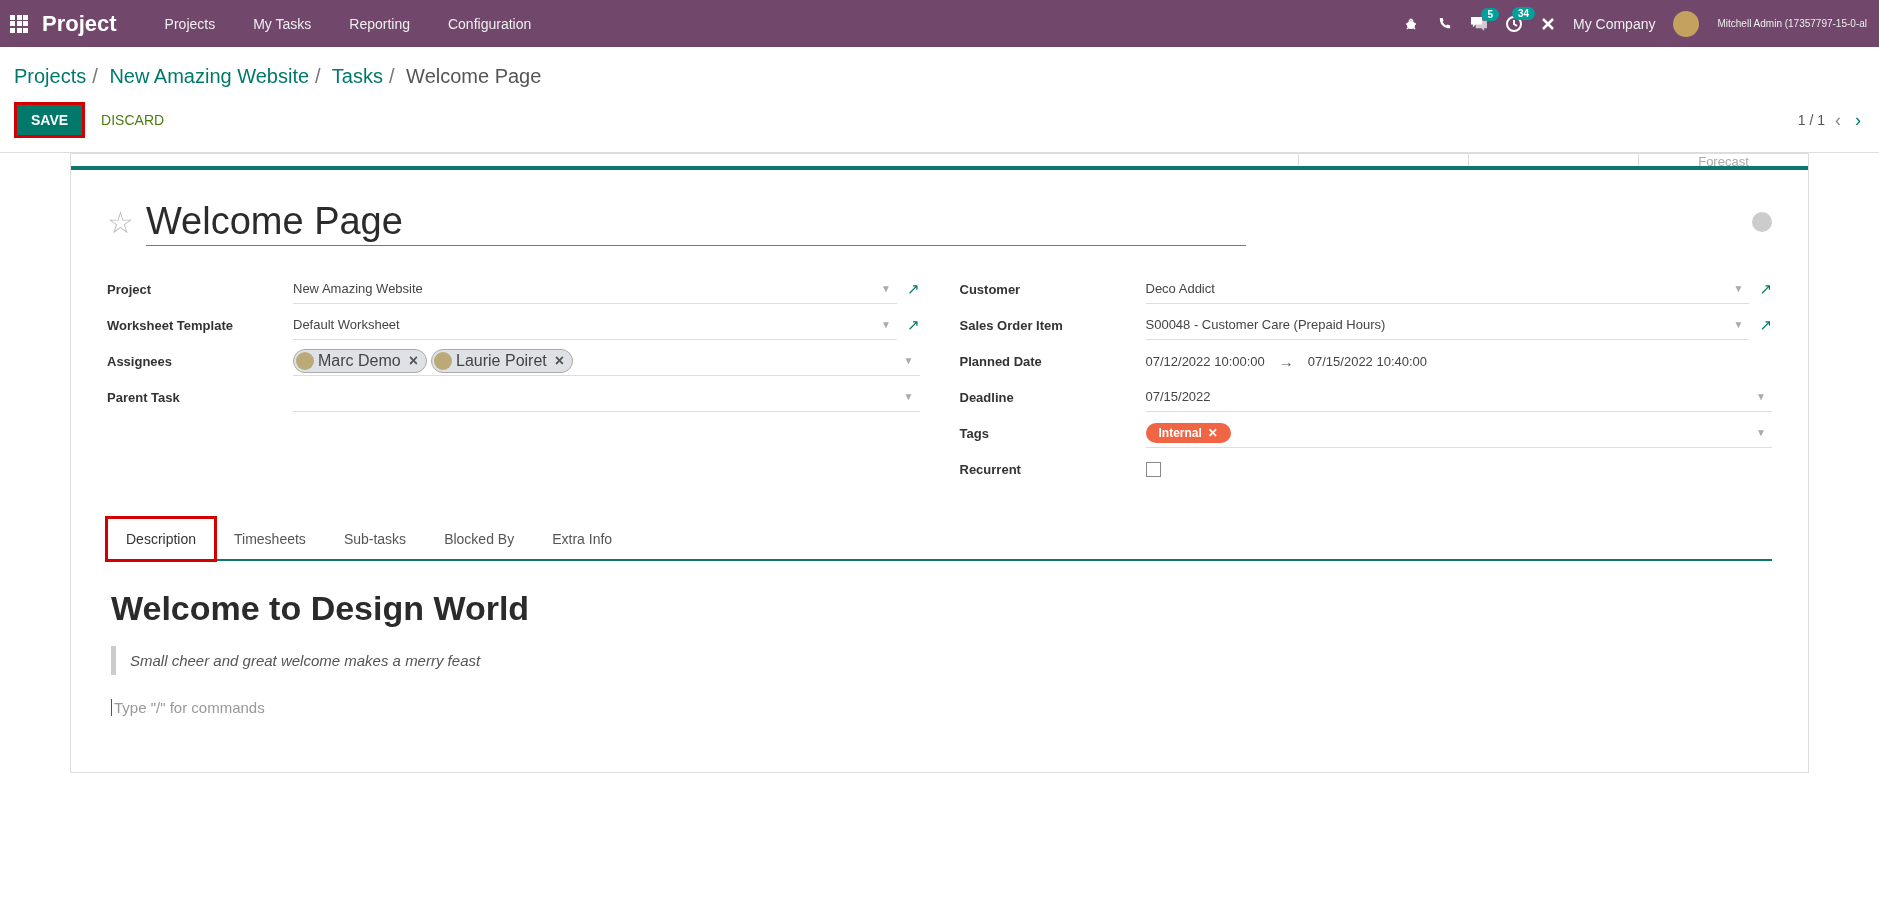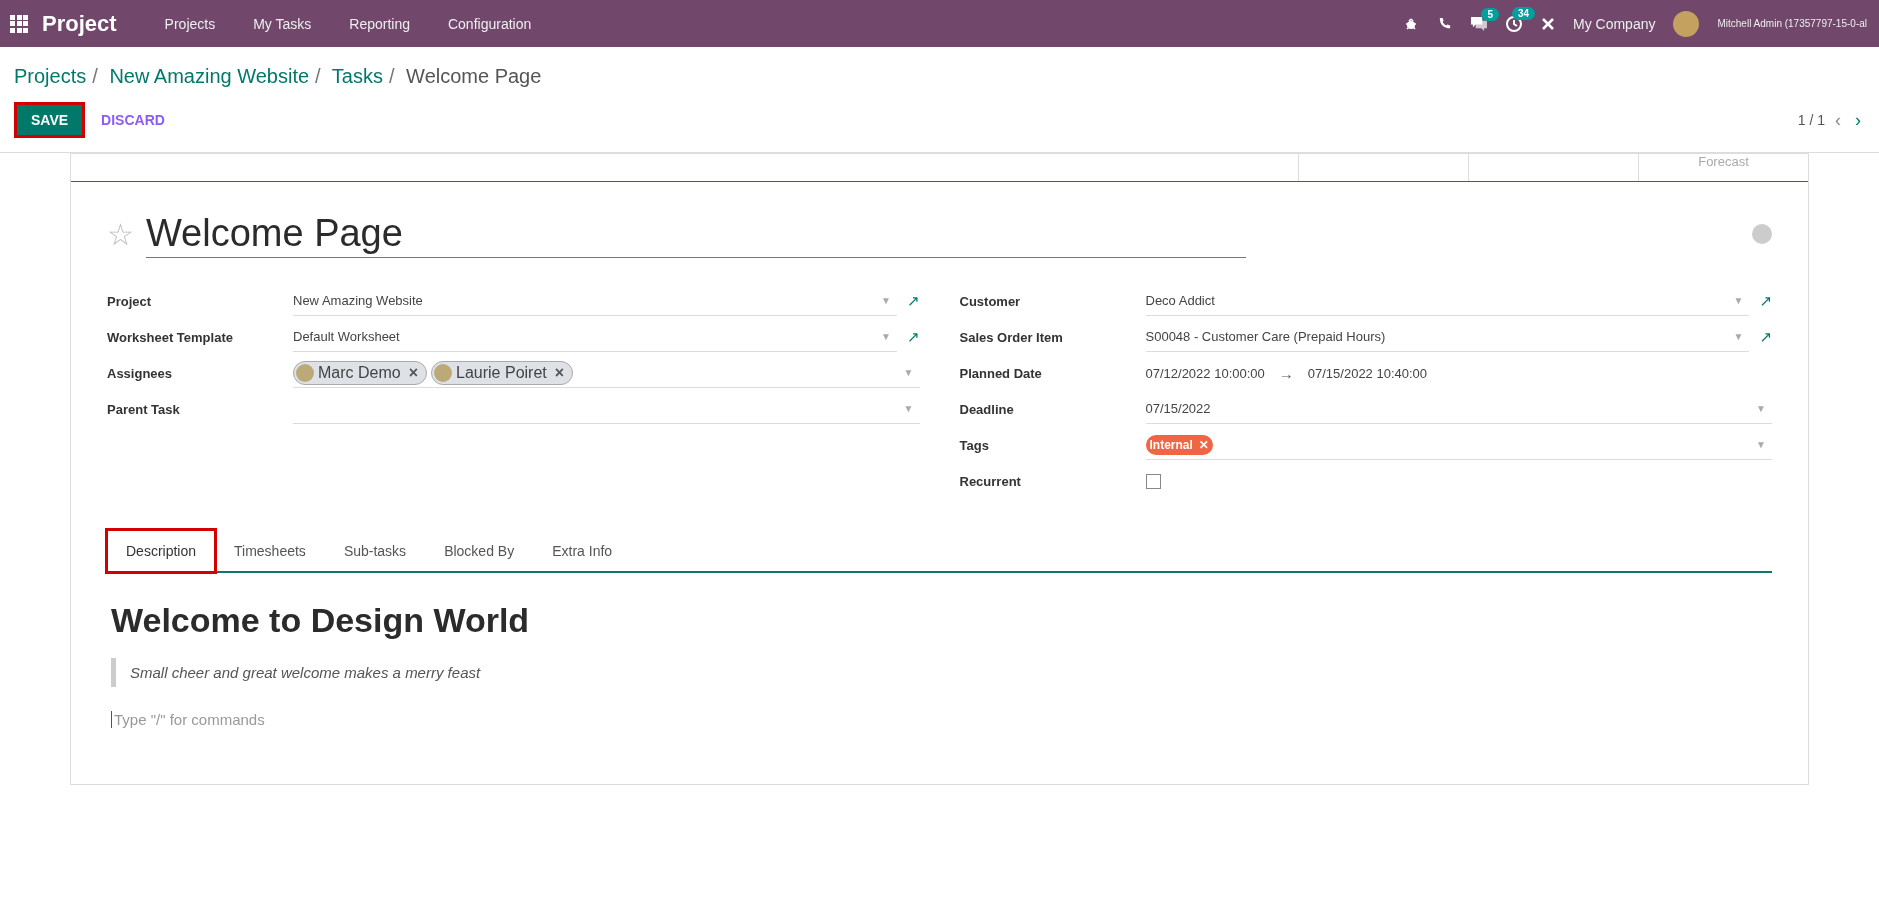--- a/index.html
+++ b/index.html
@@ -17,45 +17,45 @@
 .avatar{width:26px;height:26px;border-radius:50%;background:#c4a15e;display:inline-block}
 .user{color:#eee;font-size:10px}
 .breadcrumb-bar{padding:18px 14px 2px}
 .breadcrumb{font-size:20px}
 .breadcrumb a{color:#00796b;text-decoration:none;cursor:pointer}
 .breadcrumb .sep{color:#777;margin:0 6px}
 .breadcrumb .current{color:#555}
 .actions-bar{display:flex;align-items:center;padding:12px 14px 14px;border-bottom:1px solid #ddd}
 .btn-save-wrap{border:3px solid #d40000;display:inline-block;margin-right:6px}
 .btn-save-real{background:#00796b;color:#fff;font-weight:700;padding:7px 14px;border:none;font-size:14px;cursor:pointer}
-.btn-discard{color:#8b5cf6;font-weight:700;background:none;border:none;padding:8px 10px;font-size:14px;cursor:pointer}
+.btn-discard{color:#4d7c0f;font-weight:400;background:none;border:none;padding:8px 10px;font-size:14px;cursor:pointer}
 .pager{margin-left:auto;display:flex;align-items:center;gap:6px;color:#555;font-size:14px}
 .pager-arrow{font-size:18px;color:#888;cursor:pointer;padding:4px}
 .pager-arrow.next{color:#00796b}
 .content-area{padding:0 0 0 0}
 .form-sheet{background:#fff;border:1px solid #ddd;margin:0 70px;padding:0}
-.top-strip{height:28px;border-bottom:1px solid #0f766e;display:flex;justify-content:flex-end;align-items:center;overflow:hidden}
+.top-strip{height:16px;border-bottom:4px solid #0f766e;display:flex;justify-content:flex-end;align-items:center;overflow:hidden}
 .top-strip-item{border-left:1px solid #ddd;width:170px;height:100%;display:flex;align-items:flex-start;justify-content:center;padding-top:0;color:#aaa;font-size:13px}
 .form-body{padding:28px 36px}
 .title-row{display:flex;align-items:center;gap:12px;margin-bottom:26px}
 .star{font-size:30px;color:#bbb;cursor:pointer}
 .title-input{font-size:38px;font-weight:500;color:#2b2b2b;border:none;border-bottom:1px solid #777;flex:1;padding:2px 0;outline:none;max-width:1100px}
 .status-circle{width:20px;height:20px;border-radius:50%;background:#ccc;margin-left:auto;cursor:pointer}
 .fields{display:flex;gap:40px}
 .col{flex:1}
 .field-row{display:flex;align-items:center;min-height:34px;margin-bottom:2px}
 .field-label{width:186px;font-weight:600;color:#333;font-size:13px;padding-right:8px}
 .field-value{flex:1;display:flex;align-items:center;border-bottom:1px solid #ddd;min-height:30px;padding:2px 0;position:relative}
 .field-text{color:#444;font-size:13px}
 .dropdown-arrow{margin-left:auto;color:#aaa;font-size:10px;cursor:pointer;padding:0 6px}
 .external-link{color:#00796b;font-size:15px;margin-left:10px;cursor:pointer}
 .tag-chip{background:#dee2e6;border:1px solid #aaa;border-radius:12px;padding:2px 4px 2px 2px;display:inline-flex;align-items:center;gap:4px;font-size:16px;margin-right:4px}
 .tag-chip .av{width:18px;height:18px;border-radius:50%;background:#ba7;display:inline-block}
 .tag-chip .x{color:#555;font-weight:700;cursor:pointer;padding:0 4px}
-.tag-orange{background:#f06543;color:#fff;border-radius:12px;padding:3px 4px;display:inline-flex;align-items:center;gap:6px;font-size:12px;font-weight:600}
+.tag-orange{background:#f06543;color:#fff;border-radius:12px;padding:3px 13px;display:inline-flex;align-items:center;gap:6px;font-size:12px;font-weight:600}
 .tag-orange .x{color:#fff;cursor:pointer;font-weight:700}
 .date-arrow{margin:0 14px;font-size:15px;color:#555}
 .checkbox{width:15px;height:15px;border:1px solid #888;cursor:pointer}
 .tabs{display:flex;border-bottom:2px solid #0f766e;margin-top:30px}
 .tab{padding:12px 18px;font-size:14px;color:#555;cursor:pointer;border:1px solid transparent;border-bottom:none}
 .tab.active{border:1px solid #ccc;border-bottom:1px solid #fff;margin-bottom:-1px;color:#333;font-weight:500}
 .tab.highlight{outline:3px solid #d40000;outline-offset:-1px}
 .desc-body{padding:28px 4px}
 .desc-h1{font-size:34px;font-weight:700;color:#2b2b2b;margin-bottom:18px}
 .quote{border-left:5px solid #ccc;padding:6px 0 6px 14px;font-style:italic;color:#555;margin-bottom:24px;font-size:15px}

